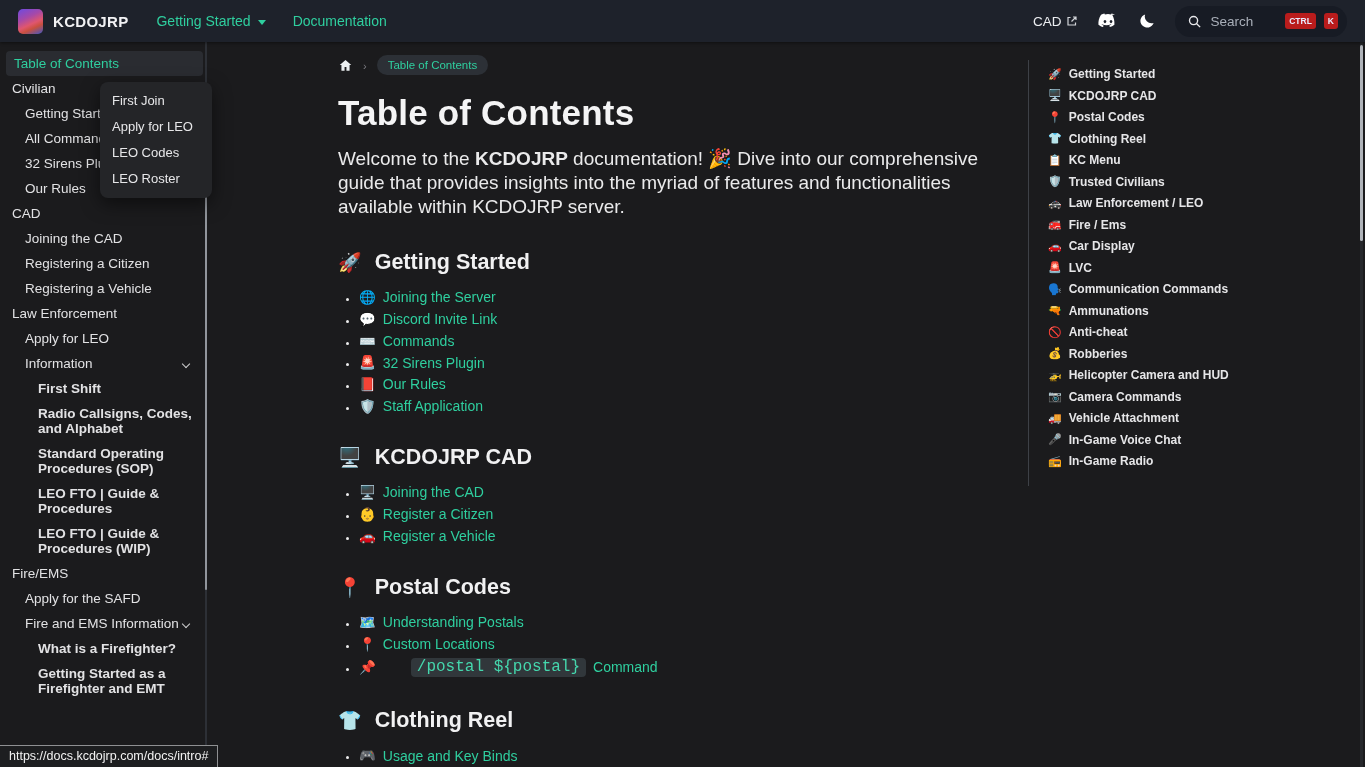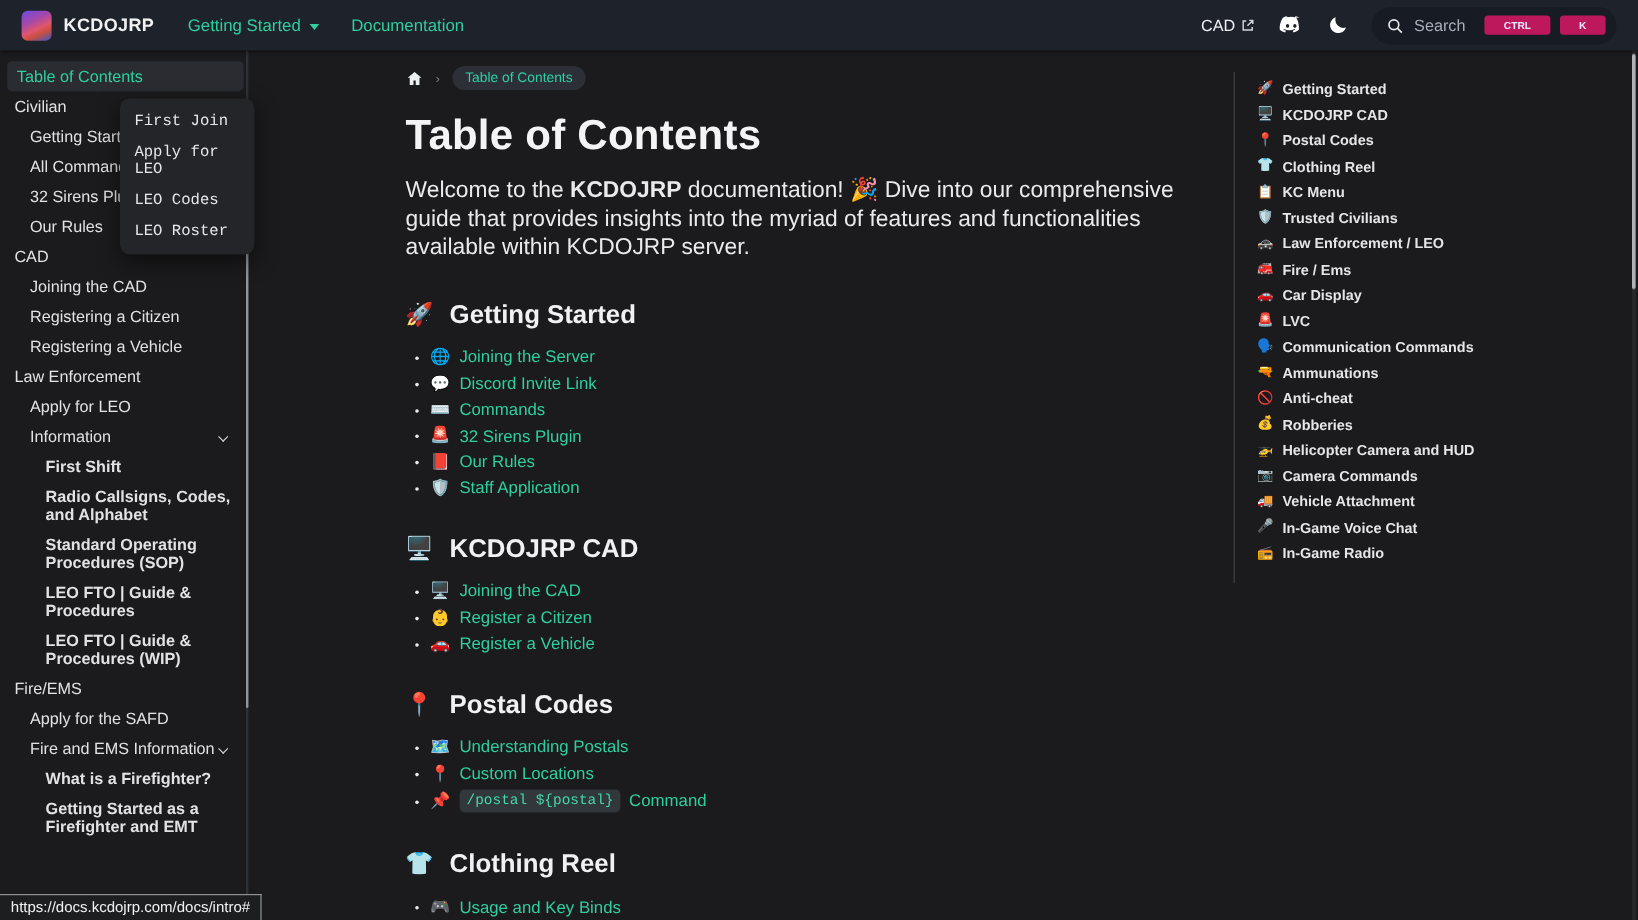--- a/index.html
+++ b/index.html
@@ -21,64 +21,64 @@
     background:linear-gradient(155deg,#6d4ae0 0%,#a649a8 35%,#e0566e 58%,#c9503f 72%,#3a56c9 100%);}
   .brand{font-size:15px;font-weight:700;color:#f2f2f4;margin-right:28px;letter-spacing:.3px;}
   .nav-link{color:var(--accent);font-size:14px;margin-right:27px;display:flex;align-items:center;gap:7px;}
   .caret{width:0;height:0;border-left:4px solid transparent;border-right:4px solid transparent;
     border-top:5px solid var(--accent);margin-top:2px;}
   .nav-right{margin-left:auto;display:flex;align-items:center;gap:19px;}
   .cad-link{color:#eceef1;font-size:13.5px;display:flex;align-items:center;gap:5px;}
   .icon-btn{display:flex;align-items:center;justify-content:center;}
   .search-pill{display:flex;align-items:center;background:#171b24;border-radius:16px;
     height:31px;padding:0 9px 0 12px;gap:8px;cursor:pointer;}
-  .search-text{color:#a9afb9;font-size:13.5px;margin-right:8px;}
-  .kbd{background:#be185d;color:#e8ebff;font-size:8.5px;font-weight:700;border-radius:3px;
-    padding:4px 16px;line-height:1;min-width:14px;text-align:center;}
+  .search-text{color:#a9afb9;font-size:13.5px;margin-right:24px;}
+  .kbd{background:#b91c1c;color:#e8ebff;font-size:8.5px;font-weight:700;border-radius:3px;
+    padding:4px 4px;line-height:1;min-width:14px;text-align:center;}
 
   
   .app{position:relative;height:636px;}
 
   
   .sidebar{position:absolute;left:0;top:0;width:208px;height:725px;padding-top:9px;overflow:hidden;}
   .sb-track{position:absolute;right:1px;top:0;height:100%;width:2px;background:#2d3036;}
   .sb-thumb{position:absolute;right:1px;top:98px;height:450px;width:2px;background:#91959c;border-radius:1px;}
   .mi{display:flex;align-items:center;justify-content:space-between;gap:4px;
     padding:5px 10px 5px 12px;margin:0 5px 0 0;font-size:13.5px;line-height:15px;color:#e2e2e4;cursor:pointer;}
   .mi.lvl1{padding-left:25px;}
   .mi.lvl2{padding-left:38px;font-weight:bold;}
   .mi.active{background:#2a2c31;color:var(--accent);border-radius:4px;margin-left:6px;padding-left:8px;}
   .chev{flex:0 0 auto;width:6px;height:6px;border-right:1.4px solid #cfcfcf;border-bottom:1.4px solid #cfcfcf;margin-right:4px;}
   .chev.down{transform:rotate(45deg);}
   .chev.right{transform:rotate(-45deg);}
 
   
   .dropdown{position:absolute;left:100px;top:40px;width:112px;background:var(--panel-bg);
-    border-radius:8px;box-shadow:0 6px 18px rgba(0,0,0,.5);padding:6px 0;z-index:40;font-family:Liberation Mono, monospace;}
+    border-radius:8px;box-shadow:0 6px 18px rgba(0,0,0,.5);padding:6px 0;z-index:40;}
   .dd-item{padding:6px 12px;font-size:13px;color:#e7e7e9;line-height:14px;cursor:pointer;}
 
   
   .doc{position:absolute;left:338px;top:12px;width:668px;}
   .breadcrumbs{display:flex;align-items:center;gap:10px;height:22px;}
   .crumb-sep{color:#7d7d82;font-size:11px;margin-top:1px;}
   .crumb-pill{background:#2c3036;border-radius:11px;padding:4px 11px;font-size:11.5px;color:var(--accent);}
   h1{font-size:35px;font-weight:800;color:#f4f4f5;margin:17px 0 14px;letter-spacing:.2px;}
   .intro{font-size:19px;line-height:24px;color:#eaeaeb;width:662px;margin:0;}
   .intro b{font-weight:700;}
   h2{display:flex;align-items:center;gap:13px;font-size:21.5px;font-weight:700;color:#f1f1f2;margin:31px 0 15px;}
   h2 .emo{font-size:19px;line-height:1;}
   .sec ul{margin:0;padding-left:21px;list-style:disc;}
   .sec li{margin:6.5px 0;font-size:14px;line-height:15px;color:#e8e8e8;}
   .sec li::marker{color:#ececec;font-size:11px;}
   .doc-link{color:var(--accent);display:inline-flex;align-items:center;gap:7px;}
   .doc-link .emo{font-size:13.5px;line-height:1;}
-  code.pill{font-family:"Liberation Mono","DejaVu Sans Mono",monospace;font-size:12px;
+  code.pill{font-family:"Liberation Mono","DejaVu Sans Mono",monospace;font-size:16px;
     background:#31373b;border:1px solid #49525
 
-7;border-radius:4px;padding:2px 6px;color:#45d7ad;}
+7;border-radius:4px;padding:2px 6px;color:#45d7ad;margin-left:28px;}
 
   
   .toc{position:absolute;left:1028px;top:18px;width:316px;border-left:1px solid #3e4147;padding:7px 0 10px 19px;}
   .toc-item{display:flex;align-items:center;gap:7px;margin-bottom:7.5px;font-size:12px;font-weight:600;color:#e6e6e8;cursor:pointer;}
   .toc-item .emo{font-size:11px;line-height:1;}
 
   
   .pg-track{position:fixed;right:2px;top:42px;bottom:0;width:3px;background:#26282c;}
   .pg-thumb{position:fixed;right:2px;top:45px;height:196px;width:3px;background:#afb3b9;border-radius:2px;}
   .status{position:fixed;left:0;bottom:0;z-index:50;background:#1d1e20;border:1px solid #8f9092;

